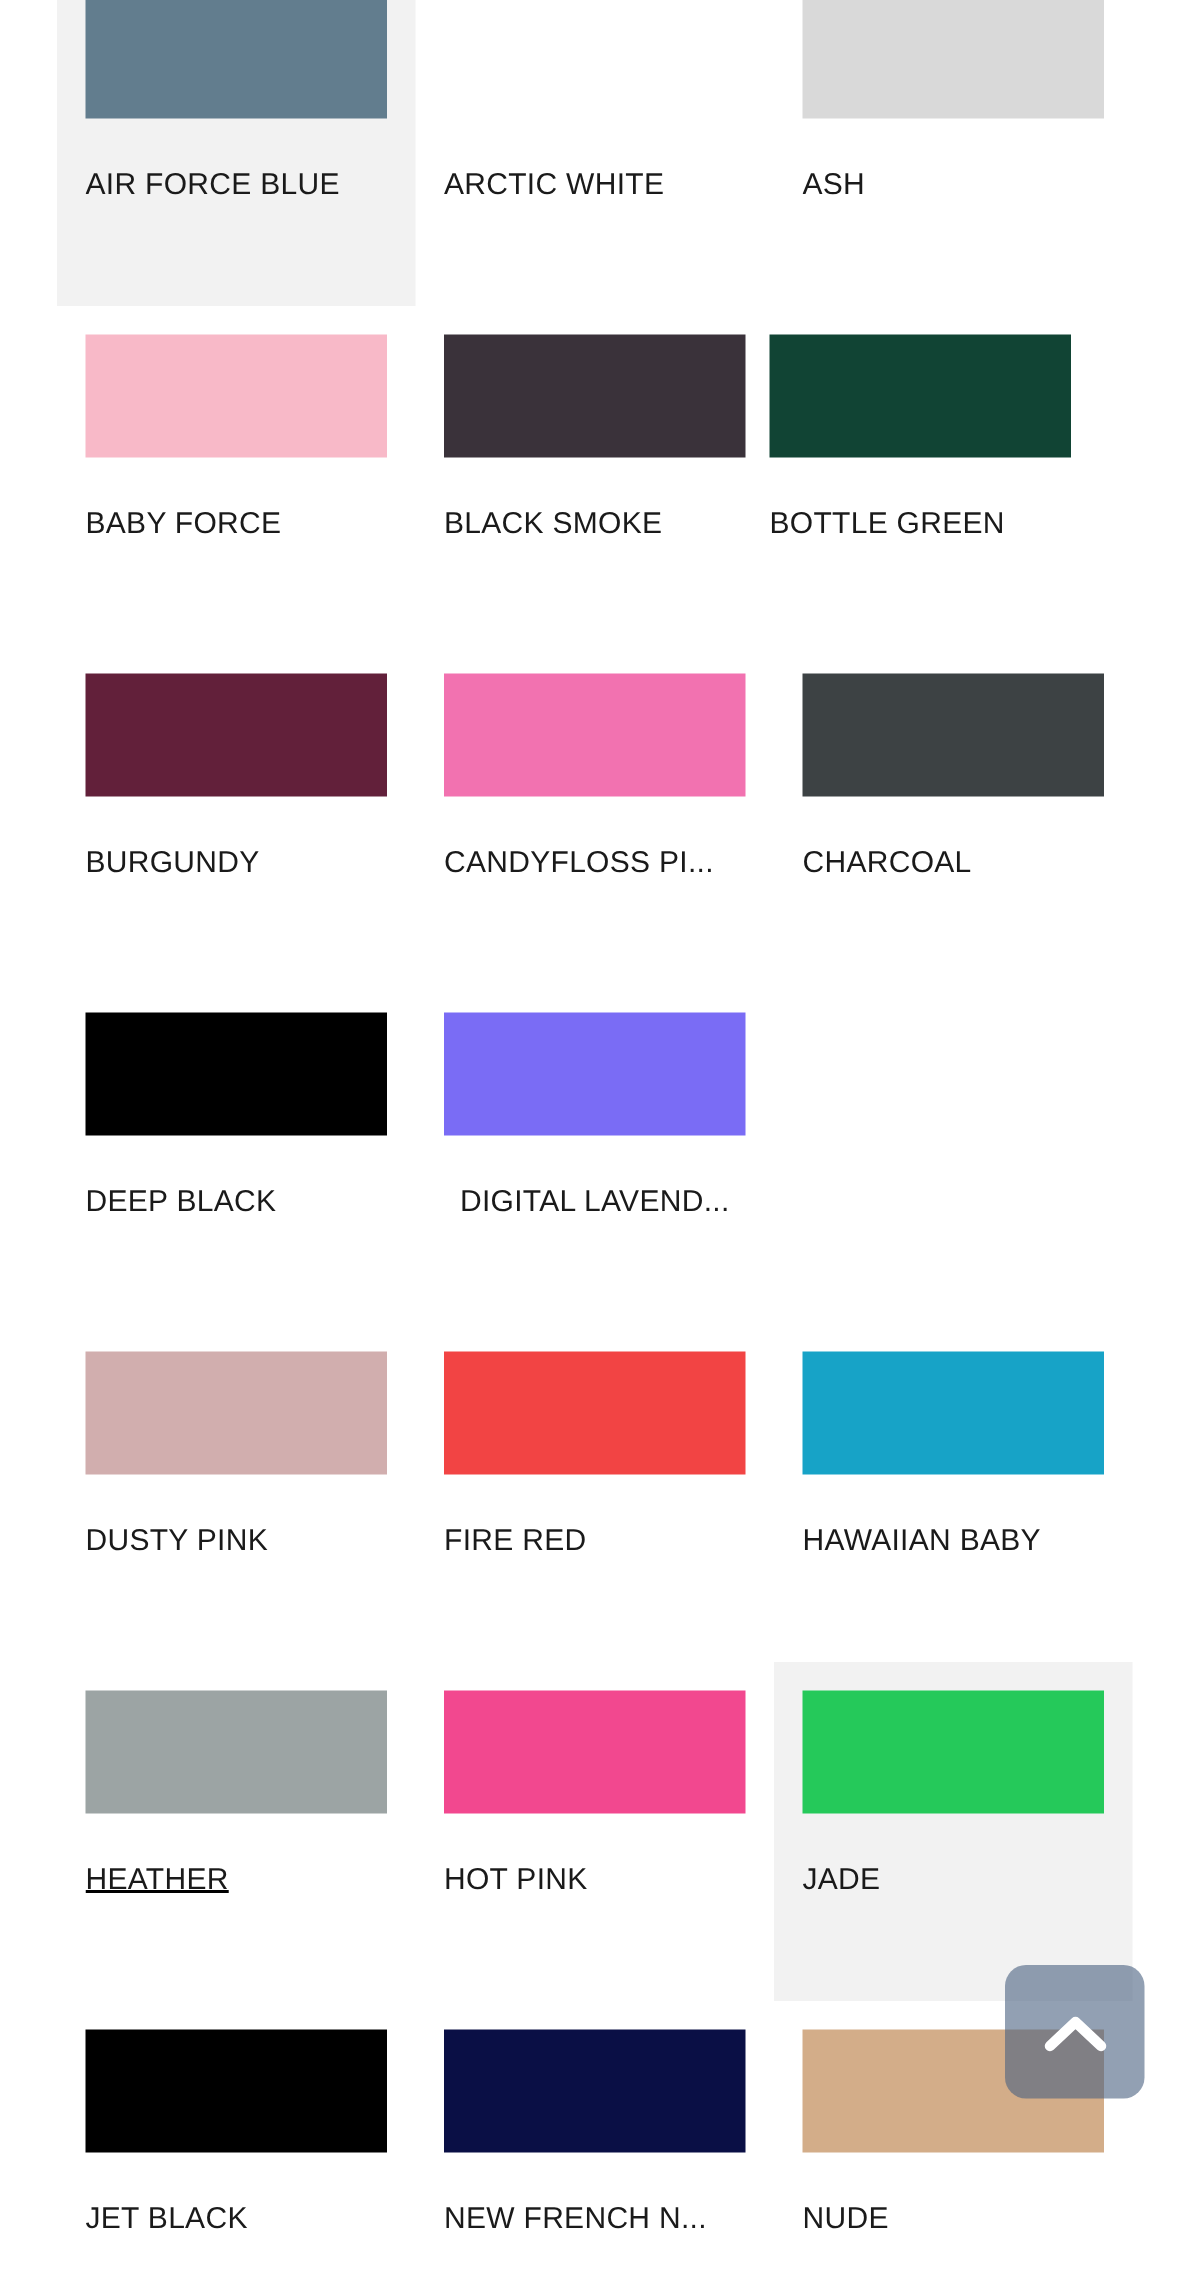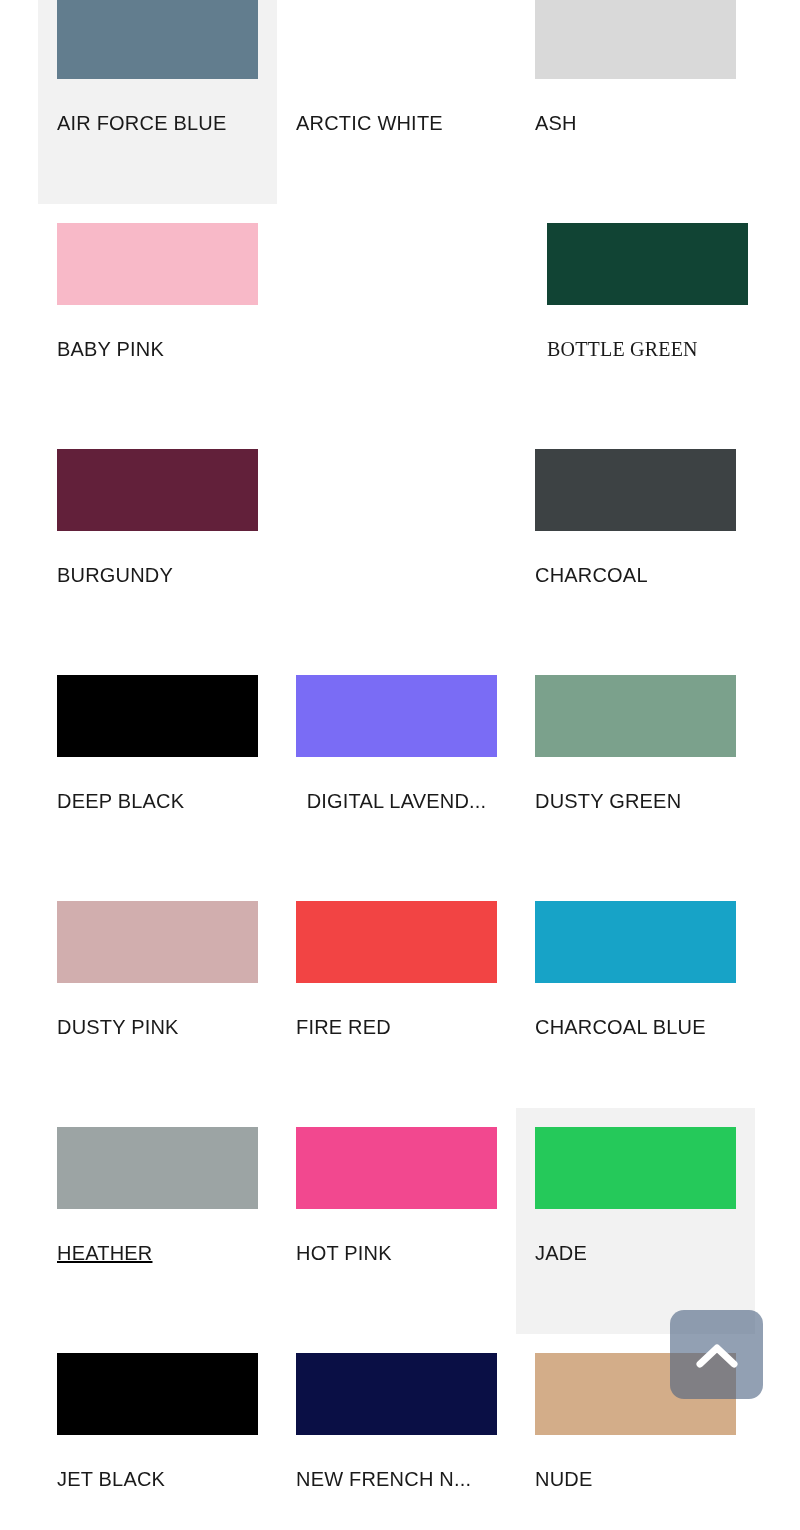--- a/index.html
+++ b/index.html
@@ -86,57 +86,61 @@
     <div class="swatch-cell" style="left: 277px; top: -22px;">
       <span class="swatch-chip" title="#ffffff" style="background: rgb(255, 255, 255);"></span>
       <span class="swatch-label">ARCTIC WHITE</span>
     </div>
     <div class="swatch-cell" style="left: 516px; top: -22px;">
       <span class="swatch-chip" title="#d9d9d9" style="background: rgb(217, 217, 217);"></span>
       <span class="swatch-label">ASH</span>
     </div>
     <div class="swatch-cell" style="left: 38px; top: 204px;">
       <span class="swatch-chip" title="#f8b9c8" style="background: rgb(248, 185, 200);"></span>
-      <span class="swatch-label">BABY PINK</span>
+      <span class="swatch-label">BABY FORCE</span>
     </div>
-    <div class="swatch-cell" style="left: 528px; top: 204px; font-family: Liberation Serif, serif;">
+    <div class="swatch-cell" style="left: 277px; top: 204px;">
+      <span class="swatch-chip" title="#3a323a" style="background: rgb(58, 50, 58);"></span>
+      <span class="swatch-label">BLACK SMOKE</span>
+    </div>
+    <div class="swatch-cell" style="left: 494px; top: 204px;">
       <span class="swatch-chip" title="#114434" style="background: rgb(17, 68, 52);"></span>
       <span class="swatch-label">BOTTLE GREEN</span>
     </div>
     <div class="swatch-cell" style="left: 38px; top: 430px;">
       <span class="swatch-chip" title="#62203a" style="background: rgb(98, 32, 58);"></span>
       <span class="swatch-label">BURGUNDY</span>
+    </div>
+    <div class="swatch-cell" style="left: 277px; top: 430px;">
+      <span class="swatch-chip" title="#f272b0" style="background: rgb(242, 114, 176);"></span>
+      <span class="swatch-label">CANDYFLOSS PI...</span>
     </div>
     <div class="swatch-cell" style="left: 516px; top: 430px;">
       <span class="swatch-chip" title="#3d4244" style="background: rgb(61, 66, 68);"></span>
       <span class="swatch-label">CHARCOAL</span>
     </div>
     <div class="swatch-cell" style="left: 38px; top: 656px;">
       <span class="swatch-chip" title="#000000" style="background: rgb(0, 0, 0);"></span>
       <span class="swatch-label">DEEP BLACK</span>
     </div>
     <div class="swatch-cell" style="left: 277px; top: 656px; text-align: center;">
       <span class="swatch-chip" title="#7a6cf5" style="background: rgb(122, 108, 245);"></span>
       <span class="swatch-label">DIGITAL LAVEND...</span>
     </div>
-    <div class="swatch-cell" style="left: 516px; top: 656px;">
-      <span class="swatch-chip" title="#7ba18c" style="background: rgb(123, 161, 140);"></span>
-      <span class="swatch-label">DUSTY GREEN</span>
-    </div>
     <div class="swatch-cell" style="left: 38px; top: 882px;">
       <span class="swatch-chip" title="#d1aeae" style="background: rgb(209, 174, 174);"></span>
       <span class="swatch-label">DUSTY PINK</span>
     </div>
     <div class="swatch-cell" style="left: 277px; top: 882px;">
       <span class="swatch-chip" title="#f24444" style="background: rgb(242, 68, 68);"></span>
       <span class="swatch-label">FIRE RED</span>
     </div>
     <div class="swatch-cell" style="left: 516px; top: 882px;">
       <span class="swatch-chip" title="#17a3c7" style="background: rgb(23, 163, 199);"></span>
-      <span class="swatch-label">CHARCOAL BLUE</span>
+      <span class="swatch-label">HAWAIIAN BABY</span>
     </div>
     <div class="swatch-cell" style="left: 38px; top: 1108px; text-decoration: underline;">
       <span class="swatch-chip" title="#9ca4a4" style="background: rgb(156, 164, 164);"></span>
       <span class="swatch-label">HEATHER</span>
     </div>
     <div class="swatch-cell is-highlighted" style="left: 516px; top: 1108px;">
       <span class="swatch-chip" title="#25c95a" style="background: rgb(37, 201, 90);"></span>
       <span class="swatch-label">JADE</span>
     </div>
     <div class="swatch-cell" style="left: 277px; top: 1108px;">

